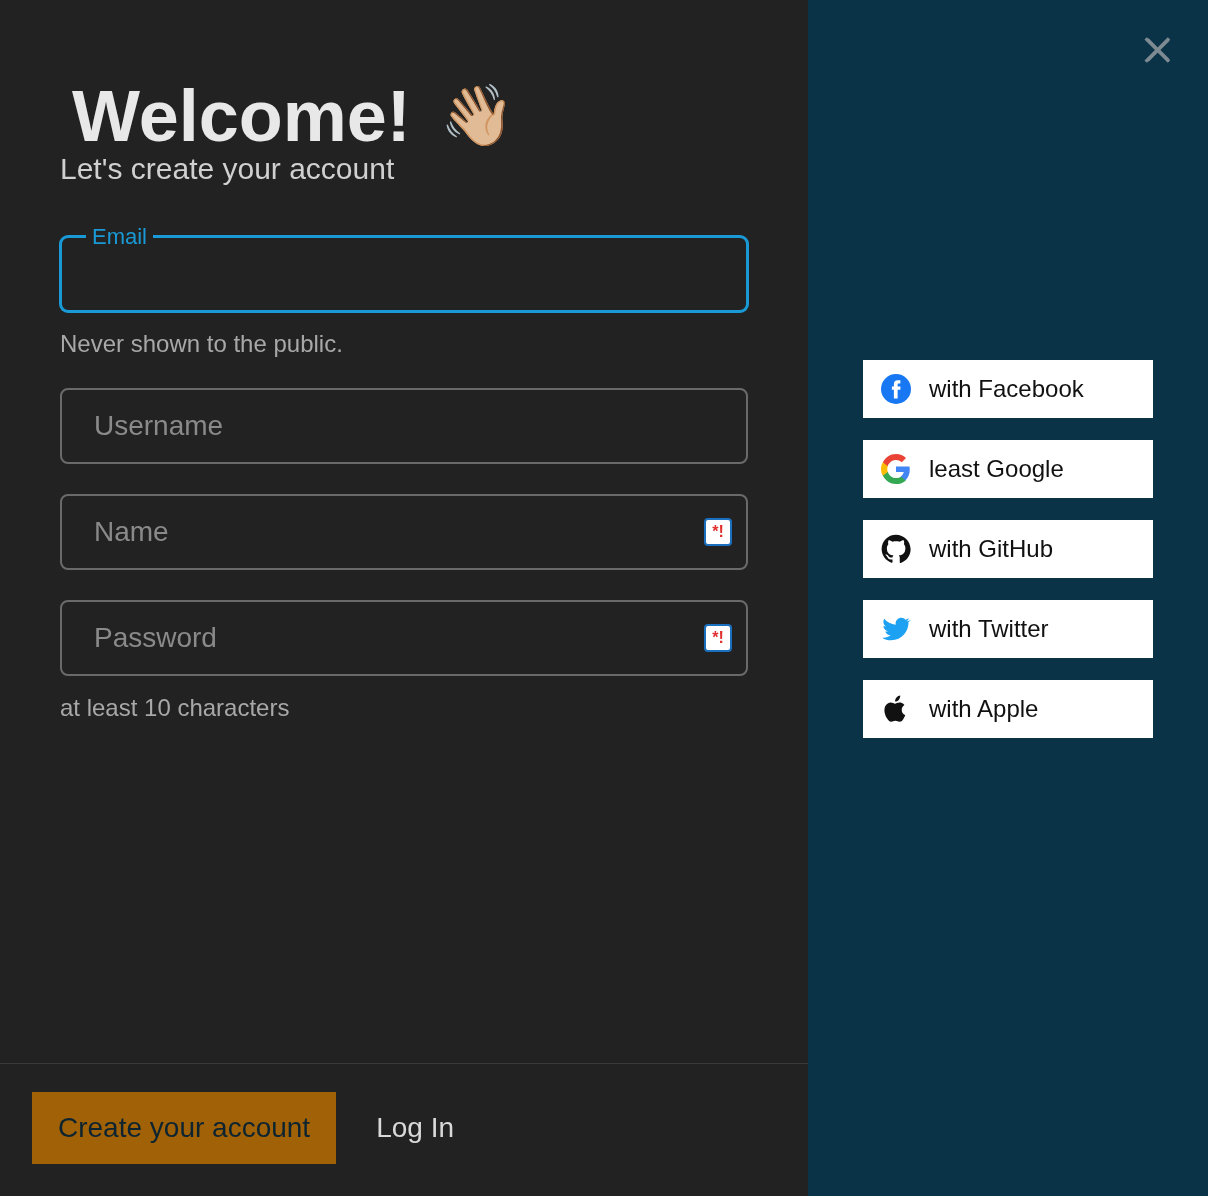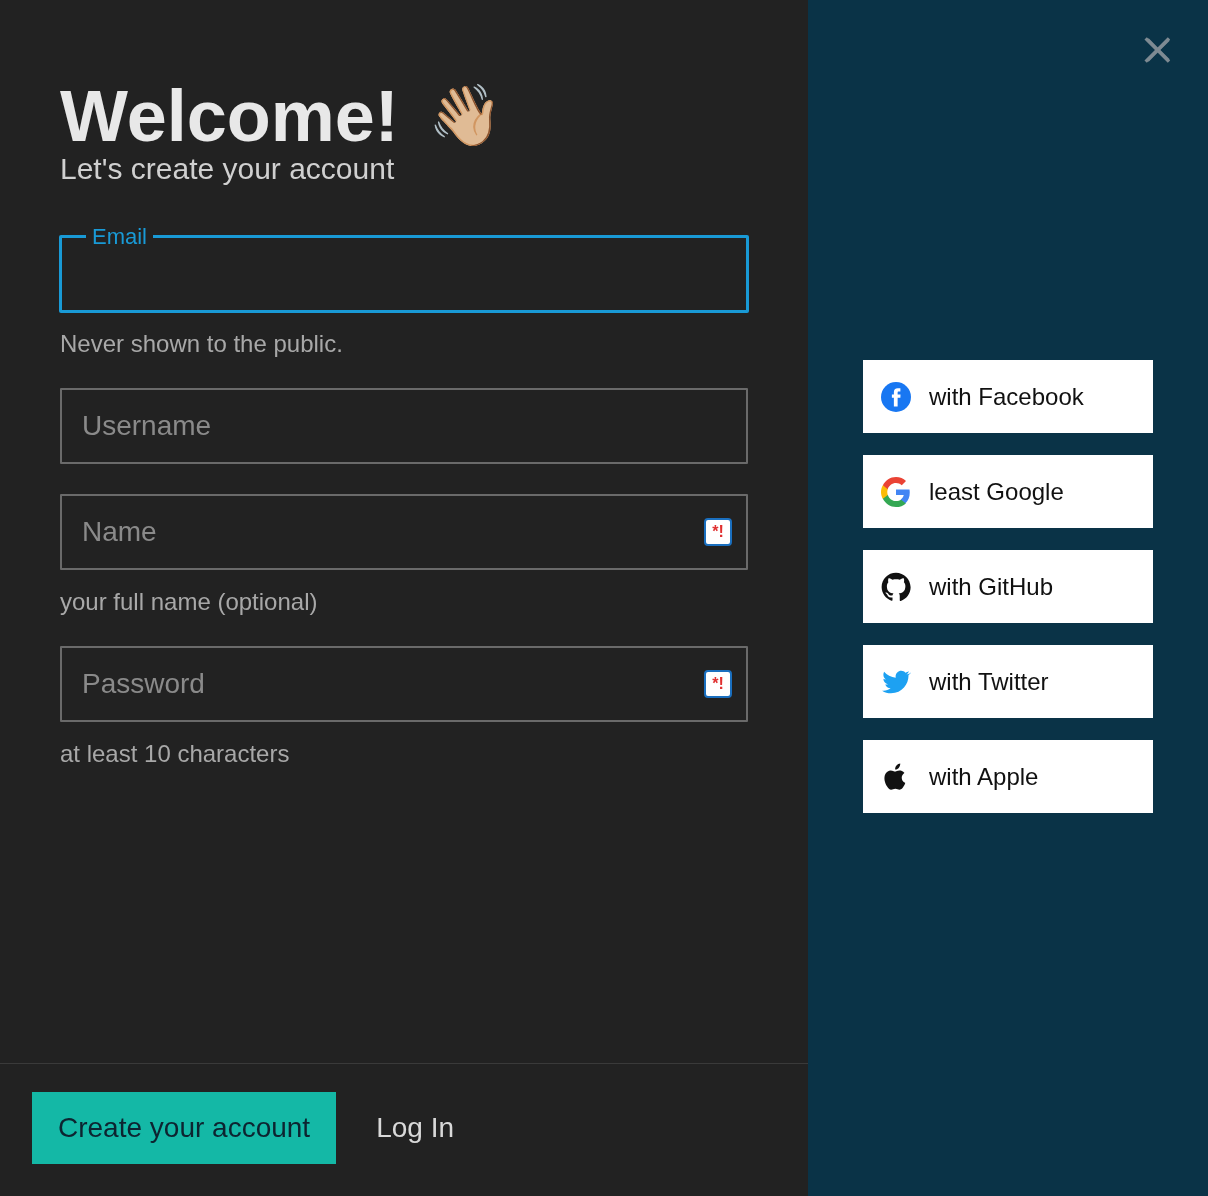--- a/index.html
+++ b/index.html
@@ -42,20 +42,21 @@
     width: 40px;
     height: 40px;
     cursor: pointer;
     color: #7e8a92;
   }
   .close-btn svg { width: 100%; height: 100%; }
   .heading-row {
     display: flex;
     align-items: center;
     gap: 30px;
+    margin-left: 12px;
   }
   .welcome {
     font-size: 72px;
     font-weight: 700;
     color: #e8e8e8;
     line-height: 1;
   }
   .wave {
     font-size: 60px;
     line-height: 1;
@@ -78,24 +79,24 @@
     background: #222222;
     padding: 0 6px;
     font-size: 22px;
     color: #199ad6;
   }
   .txt-input {
     width: 100%;
     height: 76px;
     background: #222222;
     border: 2px solid #6a6a6a;
-    border-radius: 1px;
+    border-radius: 8px;
     color: #d9d9d9;
     font-size: 28px;
-    padding: 0 20px;
+    padding: 0 32px;
     outline: none;
   }
   .txt-input.active {
     border: 2px solid #199ad6;
     box-shadow: 0 0 0 1px #199ad6;
   }
   .txt-input::placeholder {
     color: #8a8a8a;
   }
   .hint {
@@ -123,21 +124,21 @@
   .actions {
     border-top: 1px solid #3a3a3a;
     padding: 28px 32px 32px 32px;
   }
   .btn-row {
     display: flex;
     align-items: center;
     gap: 40px;
   }
   .btn-primary {
-    background: #14b8a6;
+    background: #a16207;
     color: #0d2430;
     font-size: 28px;
     font-weight: 500;
     border: none;
     padding: 20px 26px;
     cursor: pointer;
   }
   .btn-link {
     background: none;
     border: none;
@@ -160,21 +161,21 @@
     display: flex;
     flex-direction: column;
     gap: 22px;
     width: 290px;
     margin-top: 330px;
   }
   .social-btn {
     background: #ffffff;
     color: #111;
     border: none;
-    height: 73px;
+    height: 58px;
     font-size: 24px;
     font-weight: 500;
     display: flex;
     align-items: center;
     gap: 18px;
     padding: 0 18px;
     cursor: pointer;
     text-align: left;
   }
   .social-icon {
@@ -211,21 +212,20 @@
         <div class="field-wrap">
           <input type="text" class="txt-input" placeholder="Username" style="">
         </div>
       </div>
 
       <div class="form-group">
         <div class="field-wrap">
           <input type="text" class="txt-input" placeholder="Name" style="">
           <span class="pw-icon">*!</span>
         </div>
-        <div class="hint">your full name (optional)</div>
       </div>
 
       <div class="form-group">
         <div class="field-wrap">
           <input type="password" class="txt-input" placeholder="Password" style="">
           <span class="pw-icon">*!</span>
         </div>
         <div class="hint">at least 10 characters</div>
       </div>
     </div>

